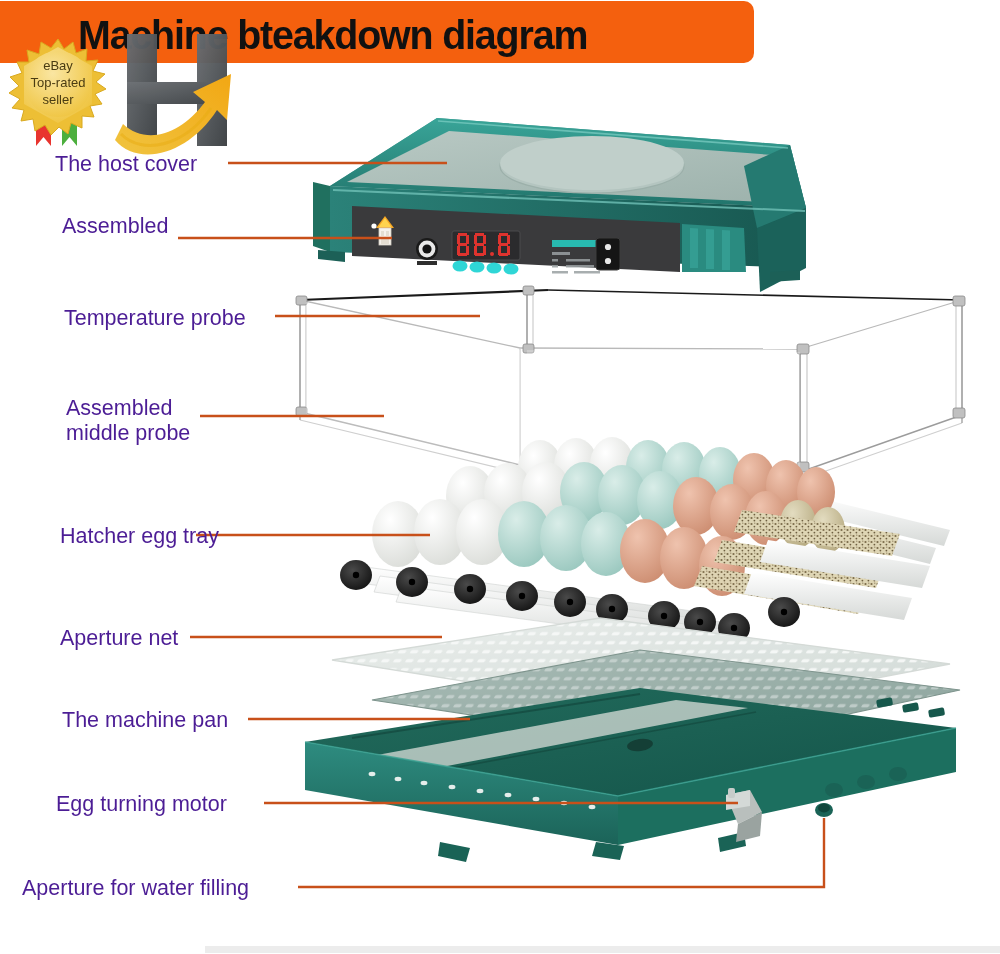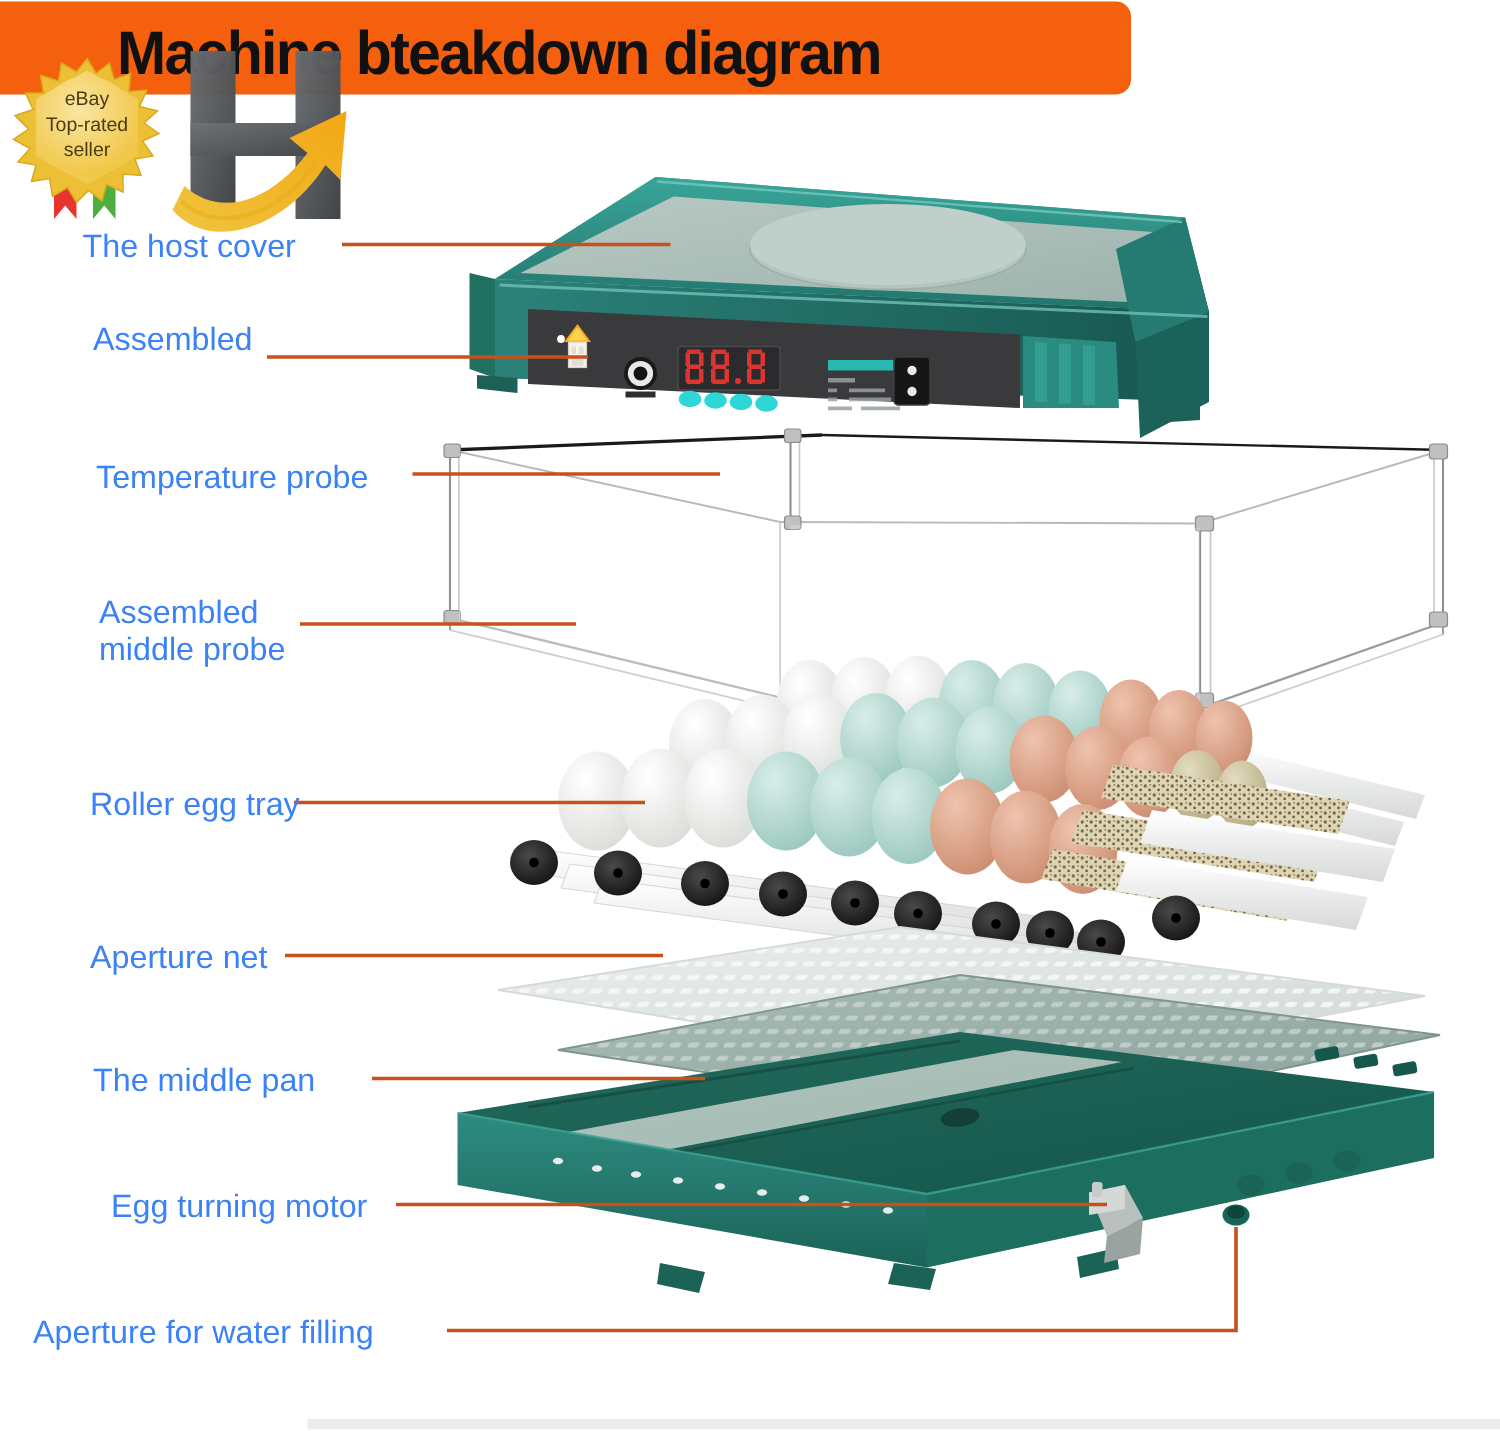--- a/index.html
+++ b/index.html
@@ -18,21 +18,21 @@
 
   
   .badge{position:absolute;left:6px;top:36px;width:104px;height:118px;text-decoration:underline;}
   .badge svg{display:block;}
 
   
   .logo{position:absolute;left:105px;top:22px;width:160px;height:155px;opacity:.97;}
   .logo svg{display:block;}
 
   
-  .lbl{position:absolute;color:#3b82f6;font-size:21.5px;line-height:25px;white-space:pre;}
+  .lbl{position:absolute;color:#4c1d95;font-size:21.5px;line-height:25px;white-space:pre;}
 
   
   .leaders{position:absolute;left:0;top:0;width:1000px;height:954px;}
 
   
   .art{position:absolute;left:0;top:0;width:1000px;height:954px;}
 
   .footer-bar{position:absolute;left:205px;top:946px;width:795px;height:7px;
      background:#ececec;}
 </style>
@@ -486,21 +486,21 @@
       </g>
     </svg>
   </div>
 
   <div id="label-layer">
       <div class="lbl" style="left: 55px; top: 152px;">The host cover</div>
       <div class="lbl" style="left: 62px; top: 214px;">Assembled</div>
       <div class="lbl" style="left: 64px; top: 306px;">Temperature probe</div>
       <div class="lbl" style="left: 66px; top: 396px;">Assembled
 middle probe</div>
-      <div class="lbl" style="left: 60px; top: 524px;">Roller egg tray</div>
+      <div class="lbl" style="left: 60px; top: 524px;">Hatcher egg tray</div>
       <div class="lbl" style="left: 60px; top: 626px;">Aperture net</div>
-      <div class="lbl" style="left: 62px; top: 708px;">The middle pan</div>
-      <div class="lbl" style="left: 74px; top: 792px;">Egg turning motor</div>
+      <div class="lbl" style="left: 62px; top: 708px;">The machine pan</div>
+      <div class="lbl" style="left: 56px; top: 792px;">Egg turning motor</div>
       <div class="lbl" style="left: 22px; top: 876px; text-align: right;">Aperture for water filling</div>
     </div>
 
   <div class="footer-bar"></div>
 </div>
 
 </body></html>

